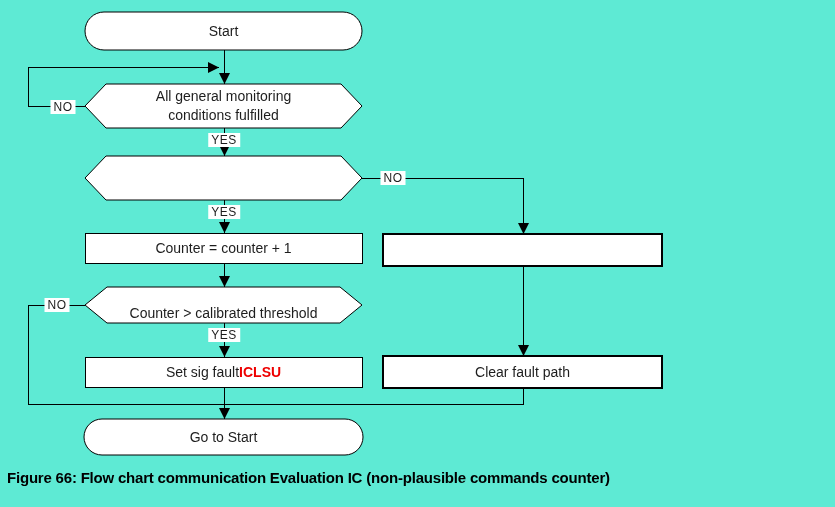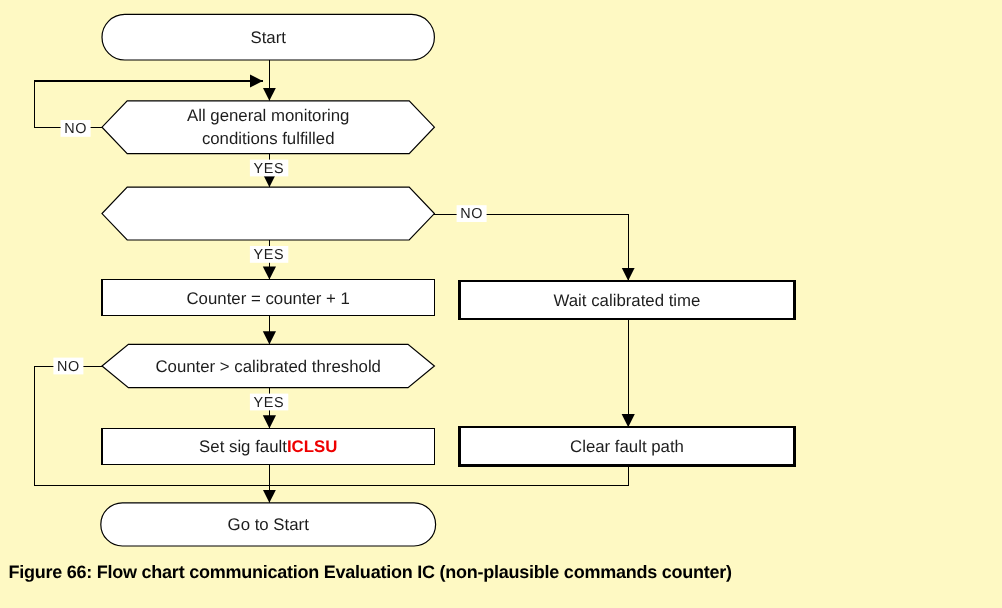--- a/index.html
+++ b/index.html
@@ -5,21 +5,21 @@
   html, body {
     margin: 0;
     padding: 0;
     background: #ffffff;
     font-family: "Liberation Sans", sans-serif;
   }
   .stage {
     position: relative;
     width: 835px;
     height: 507px;
-    background: #fef9c3;
+    background: #5eead4;
     overflow: hidden;
   }
   .stage svg {
     position: absolute;
     left: 0;
     top: 0;
   }
   .lbl {
     position: absolute;
     display: flex;
@@ -103,25 +103,22 @@
 
   <div class="lbl" style="left:85px; top:84px; width:277px; height:44px;">
     <span class="wrap-170">All general monitoring conditions fulfilled</span>
   </div>
 
 
   <div class="lbl" style="left:85px; top:233px; width:277px; height:30px;">
     <span>Counter = counter + 1</span>
   </div>
 
-  <div class="lbl" style="left:383px; top:234px; width:279px; height:32px;">
-    <span>Wait calibrated time</span>
-  </div>
 
-  <div class="lbl" style="left:85px; top:287px; width:277px; height:36px;">
+  <div class="lbl" style="left:85px; top:287px; width:277px; height:36px;align-items:flex-end;">
     <span>Counter &gt; calibrated threshold</span>
   </div>
 
   <div class="lbl" style="left:69px; top:357px; width:277px; height:30px;padding-left:16px;">
     <span>Set sig fault </span>
       <span class="signal">ICLSU</span>
   </div>
 
   <div class="lbl" style="left:383px; top:356px; width:279px; height:32px;">
     <span>Clear fault path</span>

